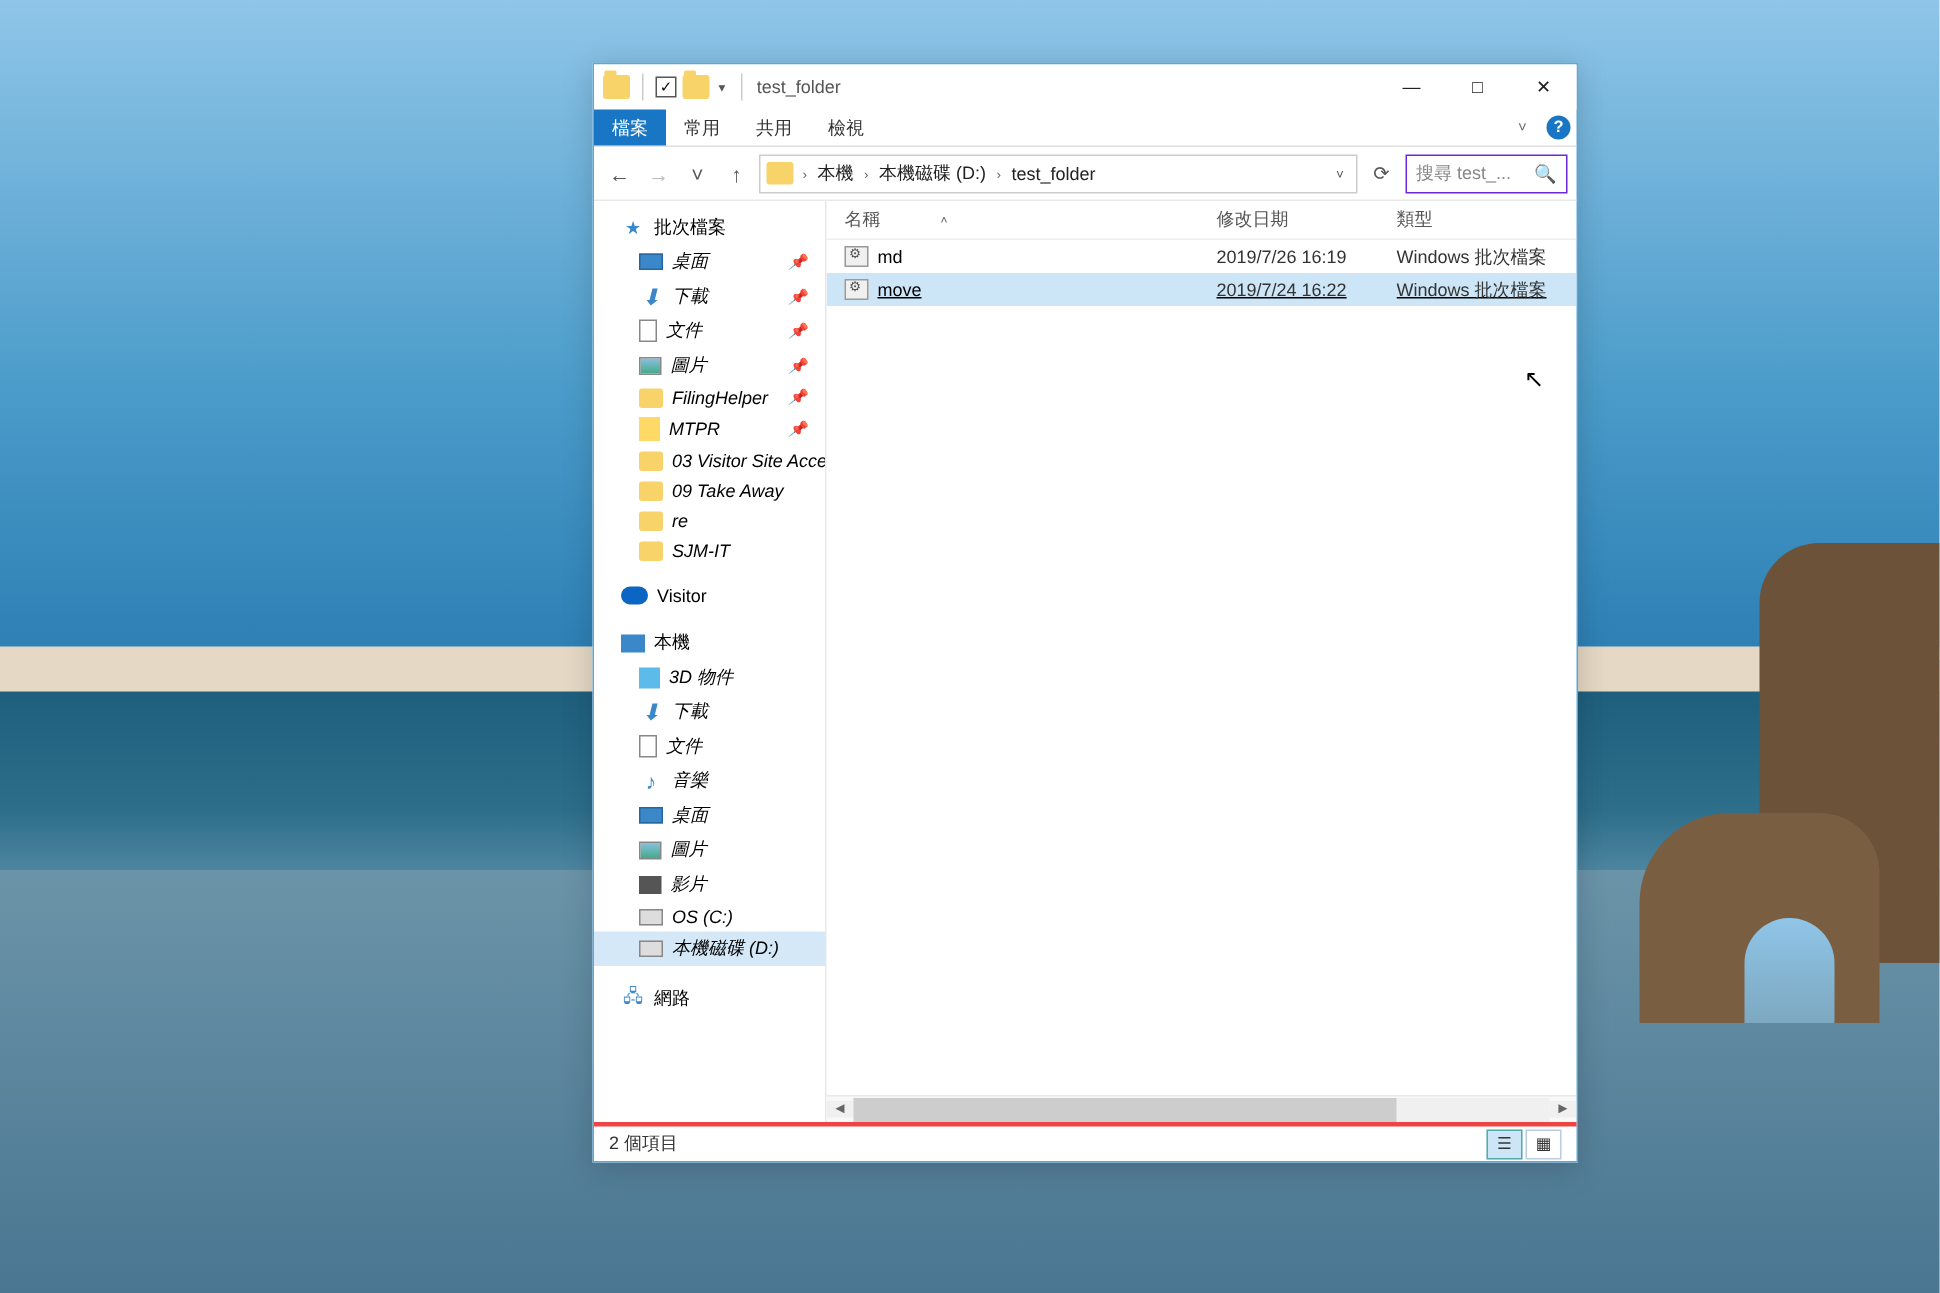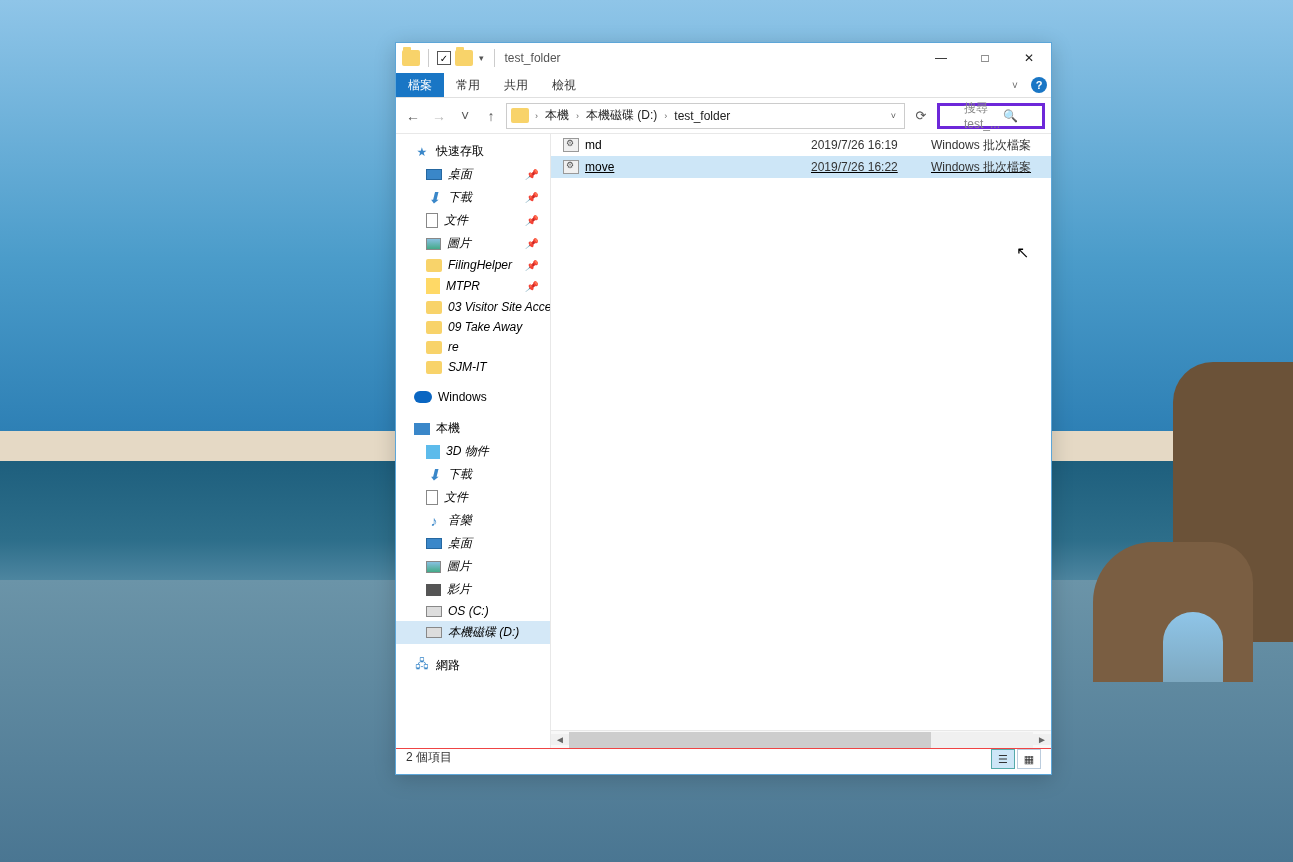--- a/index.html
+++ b/index.html
@@ -57,21 +57,21 @@
 
 .navbar{ height:36px; display:flex; align-items:center; padding:0 6px; gap:4px; border-bottom:1px solid #e8e8e8;}
 .nav-arrow{width:22px;height:22px;display:flex;align-items:center;justify-content:center;font-size:14px;color:#555;}
 .nav-arrow.disabled{color:#bbb;}
 .addressbar{ flex:1; height:26px; border:1px solid #ccc; display:flex; align-items:center; padding:0 4px; font-size:12px; gap:2px;}
 .addressbar .seg{ padding:0 3px; color:#222;}
 .addressbar .chev{ color:#666; font-size:9px; padding:0 2px;}
 .addressbar .mini-folder{width:18px;height:15px;background:#f8d36a;border-radius:2px;margin-right:2px;}
 .addressbar .dropdown{margin-left:auto;color:#555;font-size:9px;padding:0 4px;}
 .refresh-btn{width:24px;height:26px;display:flex;align-items:center;justify-content:center;font-size:13px;color:#555;}
-.searchbox{ width:108px; height:26px; border:3px solid #6d28d9; display:flex; align-items:center; padding:0 24px; font-size:12px; color:#888;}
+.searchbox{ width:108px; height:26px; border:1px solid #6d28d9; display:flex; align-items:center; padding:0 6px; font-size:12px; color:#888;}
 .searchbox .sicon{margin-left:auto;font-size:12px;color:#555;}
 
 .body{ flex:1; display:flex; overflow:hidden;}
 .sidebar{ width:155px; border-right:1px solid #e8e8e8; overflow-y:auto; padding:6px 0; font-size:12px;}
 .side-group{ margin-bottom:10px;}
 .side-head{ display:flex; align-items:center; padding:3px 8px 3px 18px; gap:6px;}
 .side-item{ display:flex; align-items:center; padding:3px 8px 3px 30px; gap:6px; white-space:nowrap; overflow:hidden;font-style:italic;}
 .side-item.selected{ background:#d4e8f7;}
 .side-item .pin{ margin-left:auto; color:#888; font-size:10px; padding-right:4px;}
 .ico{width:16px;height:16px;display:inline-flex;align-items:center;justify-content:center;flex-shrink:0;}
@@ -104,21 +104,21 @@
 .file-row .ft{flex:1;color:#333;white-space:nowrap;overflow:hidden;}
 .bat-ico{width:16px;height:14px;background:#f0f0f0;border:1px solid #999;position:relative;}
 .bat-ico::after{content:'⚙';position:absolute;font-size:9px;left:2px;top:-1px;color:#555;}
 .cursor{position:absolute;left:620px;top:200px;font-size:16px;pointer-events:none;}
 
 .hscroll{height:18px;border-top:1px solid #e8e8e8;display:flex;align-items:center;background:#f8f8f8;}
 .hscroll .arrow-l,.hscroll .arrow-r{width:18px;text-align:center;font-size:10px;color:#666;background:#f0f0f0;}
 .hscroll .track{flex:1;height:16px;background:#f0f0f0;position:relative;}
 .hscroll .thumb{position:absolute;left:0;width:78%;height:100%;background:#cdcdcd;}
 
-.statusbar{height:26px;border-top:1px solid #ef4444;display:flex;align-items:flex-start;padding:0 10px;font-size:12px;color:#333;}
+.statusbar{height:26px;border-top:3px solid #ef4444;display:flex;align-items:center;padding:0 10px;font-size:12px;color:#333;}
 .statusbar .views{margin-left:auto;display:flex;gap:2px;}
 .view-btn{width:24px;height:20px;border:1px solid #bcd;display:flex;align-items:center;justify-content:center;font-size:11px;}
 .view-btn.active{background:#cde6f7;border-color:#5aa;}
 </style>
 </head>
 <body>
 
 <div class="bg-ocean"></div>
 <div class="bg-beach"></div>
 <div class="bg-reflect"></div>
@@ -175,21 +175,21 @@
       <span>搜尋 test_...</span>
       <span class="sicon">🔍</span>
     </div>
   </div>
 
   <div class="body">
     <div class="sidebar">
       <div class="side-group">
         <div class="side-head">
           <span class="ico ico-star">★</span>
-          <span>快速存取</span>
+          <span>批次檔案</span>
         </div>
         <div id="quick-items">
             <div class="side-item">
               <span class="ico ico-desktop"></span>
               <span>桌面</span>
               <span class="pin">📌</span>
             </div>
             <div class="side-item">
               <span class="ico ico-download">⬇</span>
               <span>下載</span>
@@ -229,21 +229,21 @@
             </div>
             <div class="side-item">
               <span class="ico ico-folder"></span>
               <span>SJM-IT</span>
             </div>
           </div>
       </div>
       <div class="side-group">
         <div class="side-head">
           <span class="ico ico-onedrive"></span>
-          <span>Windows</span>
+          <span>Visitor</span>
         </div>
       </div>
       <div class="side-group">
         <div class="side-head">
           <span class="ico ico-pc"></span>
           <span>本機</span>
         </div>
         <div id="pc-items">
             <div class="side-item">
               <span class="ico ico-3d"></span>
@@ -285,35 +285,43 @@
       </div>
       <div class="side-group">
         <div class="side-head">
           <span class="ico ico-net">🖧</span>
           <span>網路</span>
         </div>
       </div>
     </div>
 
     <div class="main">
+      <div class="columns">
+        <div class="col-name">
+            <span>名稱</span>
+            <span class="sort-ind">˄</span>
+          </div>
+        <div class="col-date">修改日期</div>
+        <div class="col-type">類型</div>
+      </div>
       <div class="filelist" id="filelist">
           <div class="file-row">
             <div class="fn">
               <span class="bat-ico"></span>
               <span>md</span>
             </div>
             <div class="fd">2019/7/26 16:19</div>
             <div class="ft">Windows 批次檔案</div>
           </div>
           <div class="file-row selected">
             <div class="fn">
               <span class="bat-ico"></span>
               <span>move</span>
             </div>
-            <div class="fd">2019/7/26 16:22</div>
+            <div class="fd">2019/7/24 16:22</div>
             <div class="ft">Windows 批次檔案</div>
           </div>
         </div>
       <div class="hscroll">
         <div class="arrow-l">◄</div>
         <div class="track">
             <div class="thumb"></div>
           </div>
         <div class="arrow-r">►</div>
       </div>

